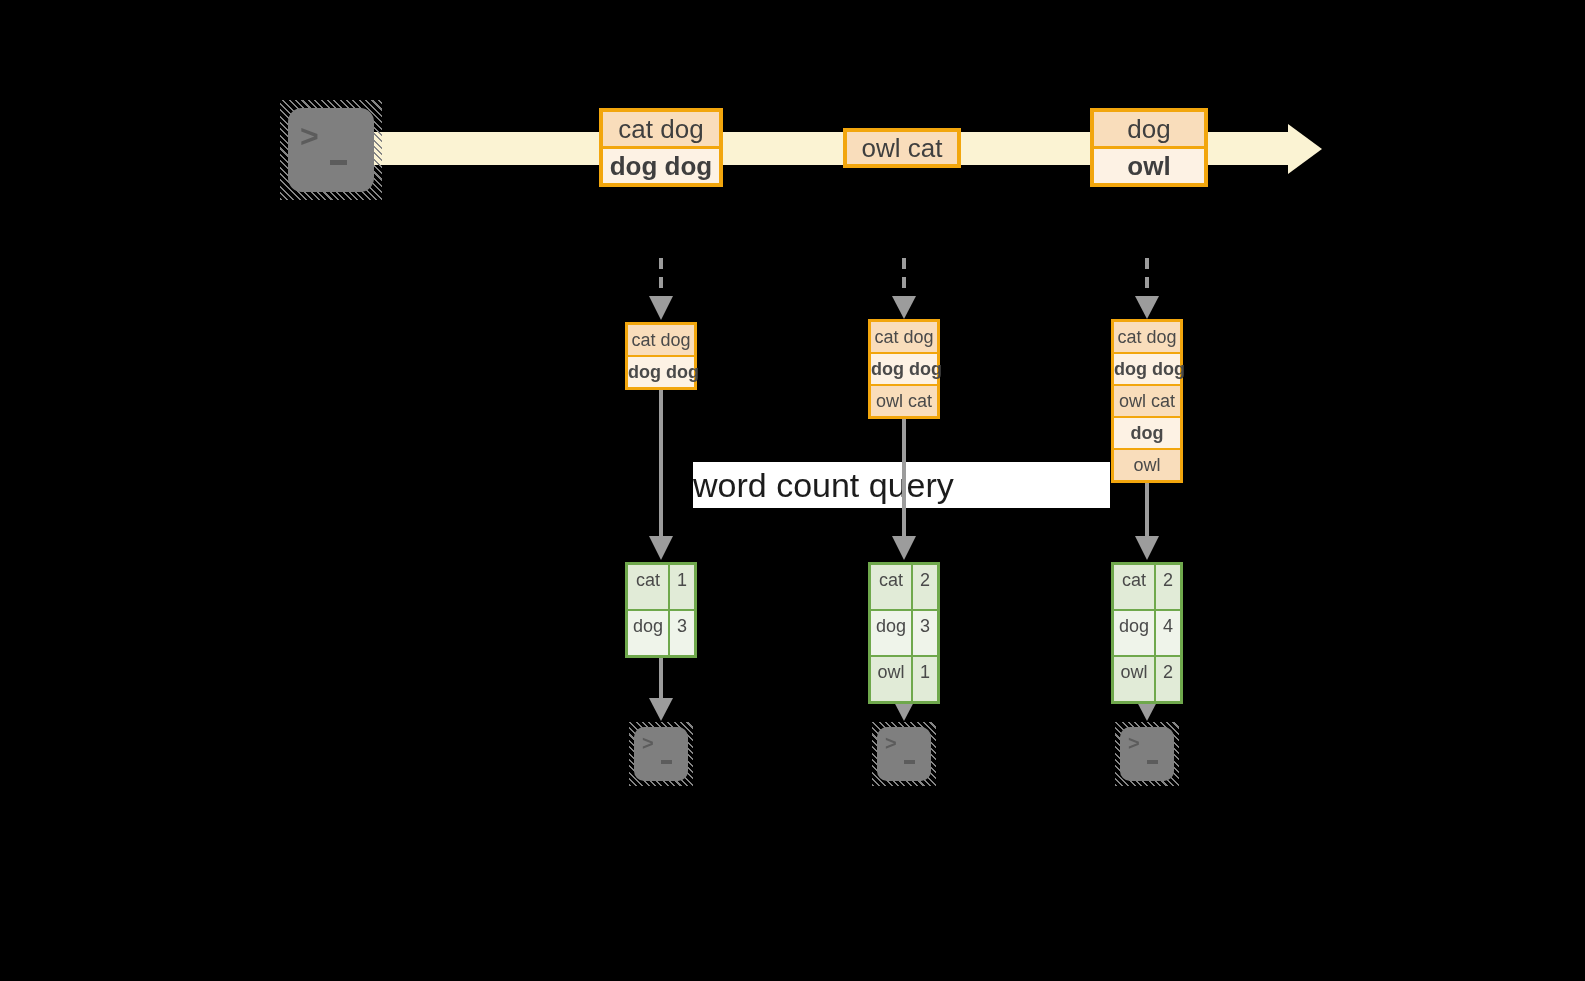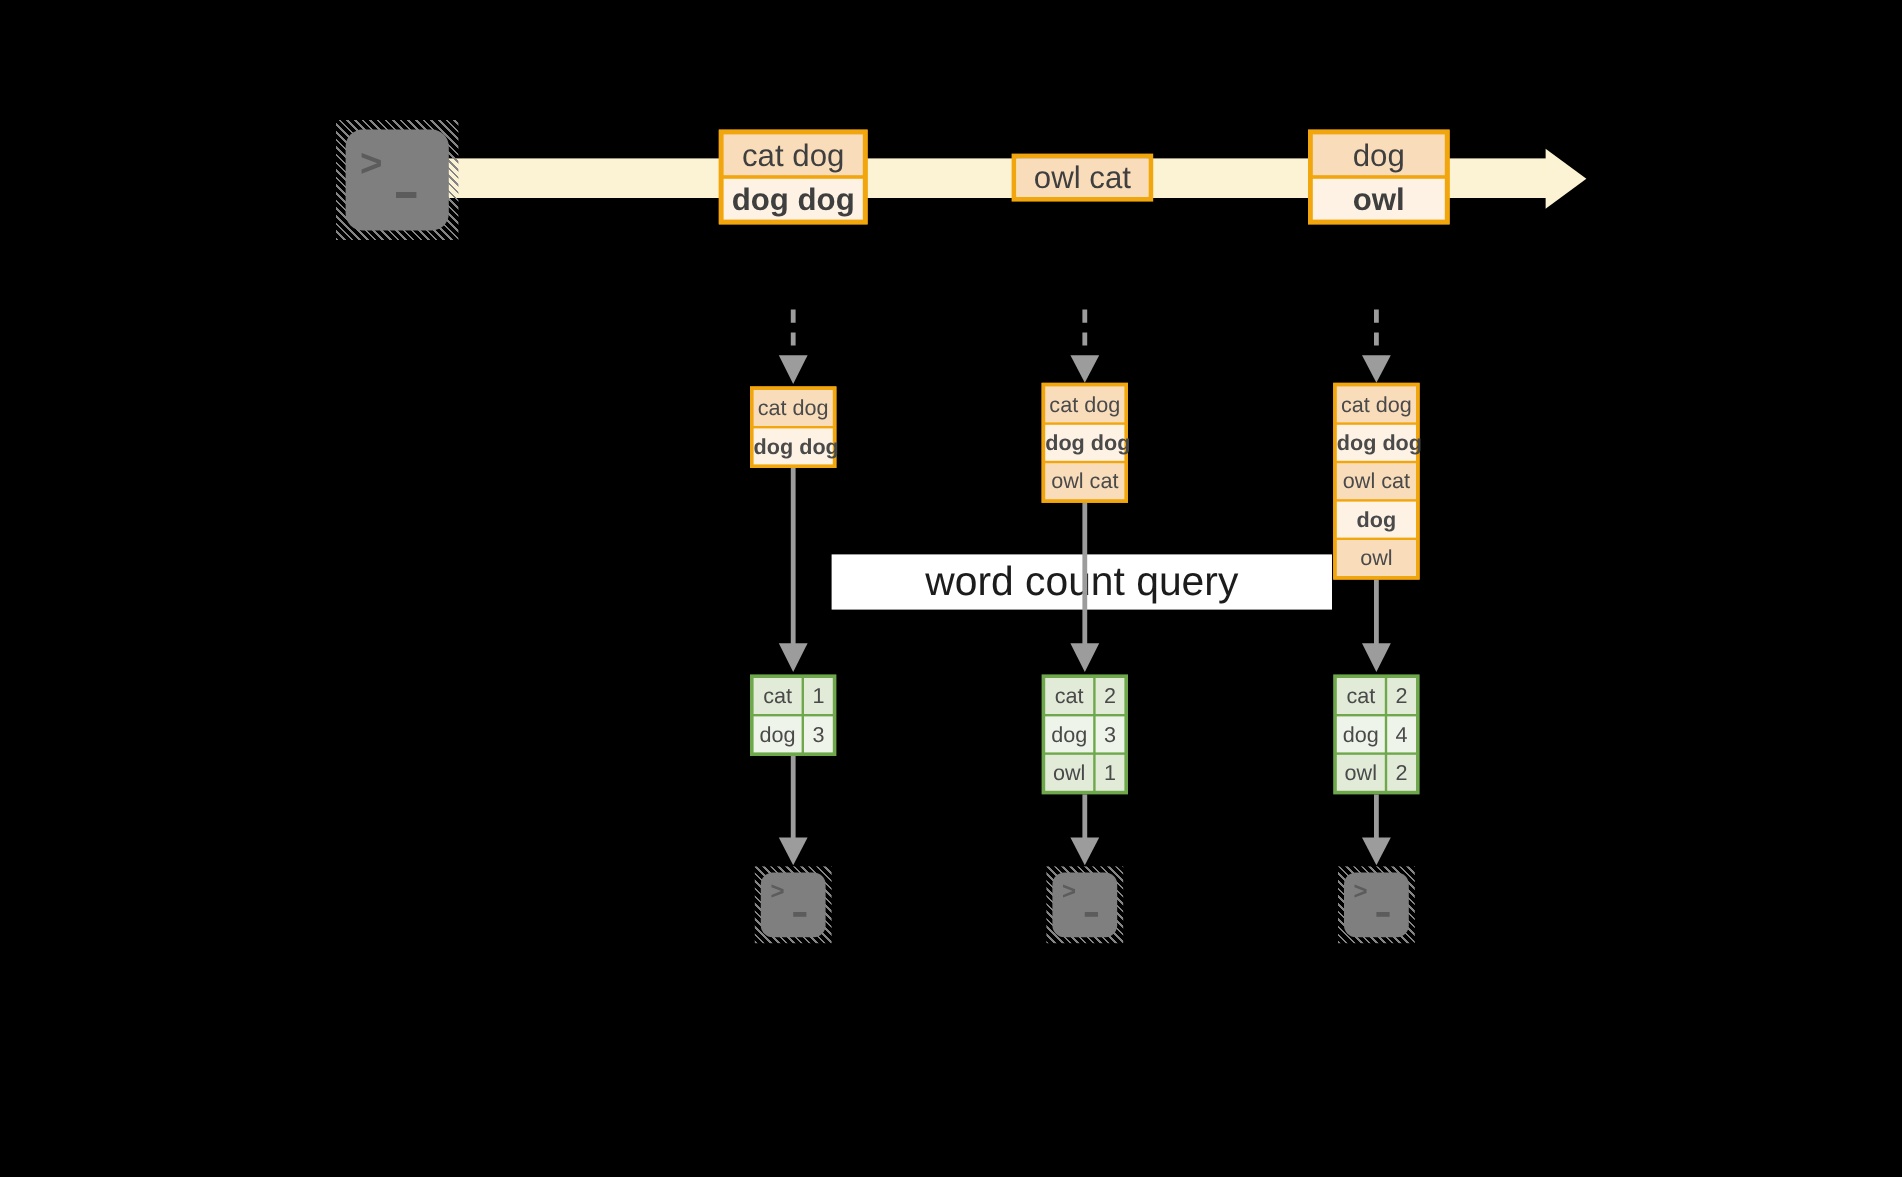--- a/index.html
+++ b/index.html
@@ -26,28 +26,28 @@
   
   .state-box{
     position:absolute;box-sizing:border-box;width:72px;border:3px solid #f2a60d;background:#f2a60d;
     display:flex;flex-direction:column;z-index:4;
   }
   .state-row{height:30px;line-height:30px;text-align:center;font-size:18px;color:#4a4a4a;white-space:nowrap;}
   .state-row + .state-row{margin-top:2px;}
   
   .query-band{
     position:absolute;left:693px;top:462px;width:417px;height:46px;background:#ffffff;z-index:2;
-    text-align:center;line-height:46px;font-size:34px;color:#1c1c1c;white-space:nowrap;
+    text-align:left;line-height:46px;font-size:34px;color:#1c1c1c;white-space:nowrap;
   }
   
   .count-table{
     position:absolute;box-sizing:border-box;width:72px;background:#6fa84c;padding:3px;
     display:flex;flex-direction:column;gap:2px;z-index:4;
   }
-  .ct-row{display:flex;gap:2px;height:30px;}
+  .ct-row{display:flex;gap:2px;height:44px;}
   .ct-name{flex:1;text-align:center;line-height:30px;font-size:18px;color:#4a4a4a;}
   .ct-val{width:24px;text-align:center;line-height:30px;font-size:18px;color:#4a4a4a;}
   .g-dark{background:#e1ebd7;}
   .g-light{background:#eff4ea;}
   
   .terminal{position:absolute;z-index:4;
     background:repeating-linear-gradient(45deg,#858585 0px,#858585 1.5px,transparent 1.5px,transparent 4.5px);
   }
   .terminal-body{position:absolute;background:#7f7f7f;}
   .terminal.big{left:280px;top:100px;width:102px;height:100px;}

